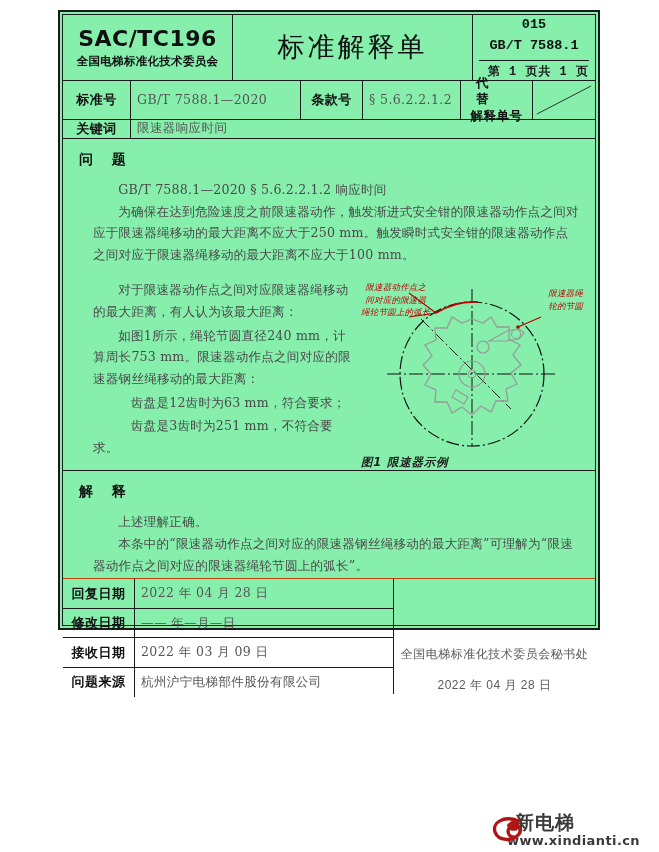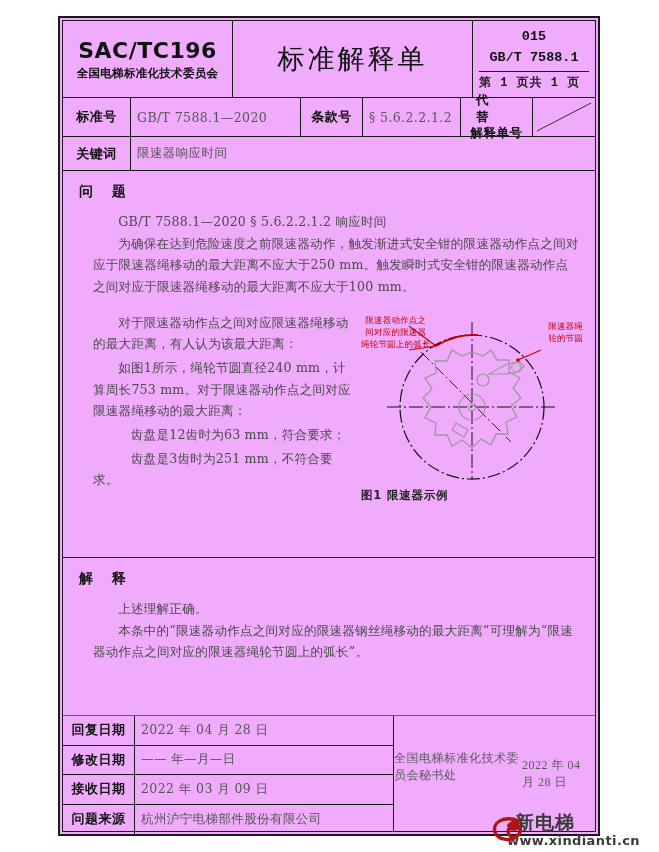--- a/index.html
+++ b/index.html
@@ -13,26 +13,26 @@
     position: relative;
     font-family: "DejaVu Sans", "Liberation Sans", sans-serif;
     color: #1b1b1b;
     overflow: hidden;
   }
 
   
   #sheet {
     position: absolute;
     left: 58px;
-    top: 16px;
+    top: 10px;
     width: 542px;
-    height: 820px;
+    height: 620px;
     border: 2px solid #1a1a1a;
     box-sizing: border-box;
-    background: #f0abfc;
+    background: #86efac;
   }
   #sheet-inner {
     position: absolute;
     left: 2px;
     top: 2px;
     right: 2px;
     bottom: 2px;
     border: 1px solid #1a1a1a;
     box-sizing: border-box;
     display: flex;
@@ -105,21 +105,21 @@
     font-weight: bold;
     line-height: 1.55;
     color: #111;
   }
   #hdr-ref .rf-page {
     font-size: 12px;
     font-weight: bold;
     letter-spacing: 1px;
     border-top: 1px solid #1a1a1a;
     width: 100%;
-    text-align: left;
+    text-align: right;
     margin-top: 3px;
     padding-top: 2px;
     box-sizing: border-box;
   }
 
   
   #meta1 { height: 38px; }
   #meta1 .c-lbl-std { width: 68px; }
   #meta1 .c-val-std { width: 170px; }
   #meta1 .c-lbl-clause { width: 62px; }
@@ -172,20 +172,21 @@
     box-sizing: border-box;
   }
   #q-lower { display: flex; margin-top: 14px; gap: 6px; }
 
   
   #figure {
     width: 222px;
     margin-left: 0;
     position: relative;
     box-sizing: border-box;
+    font-style: italic;
   }
   #fig-canvas { position: relative; width: 222px; height: 172px; }
   .fig-note {
     position: absolute;
     font-size: 8.5px;
     color: #c00000;
     line-height: 1.45;
     letter-spacing: 0.2px;
     font-family: "DejaVu Sans", "Liberation Sans", sans-serif;
     white-space: nowrap;
@@ -217,24 +218,24 @@
     height: 115px;
   }
   #footer-left { width: 330px; border-right: 1px solid #1a1a1a; }
   #footer-left .row { height: 28.5px; }
   #footer-left .row:last-child { border-bottom: none; height: 29px; }
   #footer-left .f-lbl { width: 72px; }
   #footer-left .f-val { flex: 1; }
   #footer-right {
     flex: 1;
     display: flex;
-    flex-direction: row;
+    flex-direction: column;
     align-items: center;
     justify-content: flex-end;
-    font-family: Liberation Serif, serif;
+    font-family: Liberation Sans, sans-serif;
     color: #5a5a5a;
     font-size: 12px;
     letter-spacing: 0.5px;
   }
   #footer-right .sig-org { margin-bottom: 14px; }
 
   
   #watermark {
     position: absolute;
     right: 2px;
@@ -309,21 +310,21 @@
       <div class="sec-head">问  题</div>
 
       <div id="q-block-1">
         <p class="para tight">GB/T 7588.1—2020 § 5.6.2.2.1.2 响应时间</p>
         <p class="para">为确保在达到危险速度之前限速器动作，触发渐进式安全钳的限速器动作点之间对应于限速器绳移动的最大距离不应大于250 mm。触发瞬时式安全钳的限速器动作点之间对应于限速器绳移动的最大距离不应大于100 mm。</p>
       </div>
 
       <div id="q-lower">
         <div id="q-col-left">
           <p class="para">对于限速器动作点之间对应限速器绳移动的最大距离，有人认为该最大距离：</p>
-          <p class="para">如图1所示，绳轮节圆直径240 mm，计算周长753 mm。对于限速器动作点之间对应限速器绳移动的最大距离：</p>
+          <p class="para">如图1所示，绳轮节圆直径240 mm，计算周长753 mm。限速器动作点之间对应的限速器钢丝绳移动的最大距离：</p>
           <p class="para deep">齿盘是12齿时为63 mm，符合要求；</p>
           <p class="para deep">齿盘是3齿时为251 mm，不符合要求。</p>
         </div>
 
         <div id="figure">
           <div id="fig-canvas">
 
             <div class="fig-note" id="fig-note-left">
               <div>限速器动作点之</div>
               <div>间对应的限速器</div>

